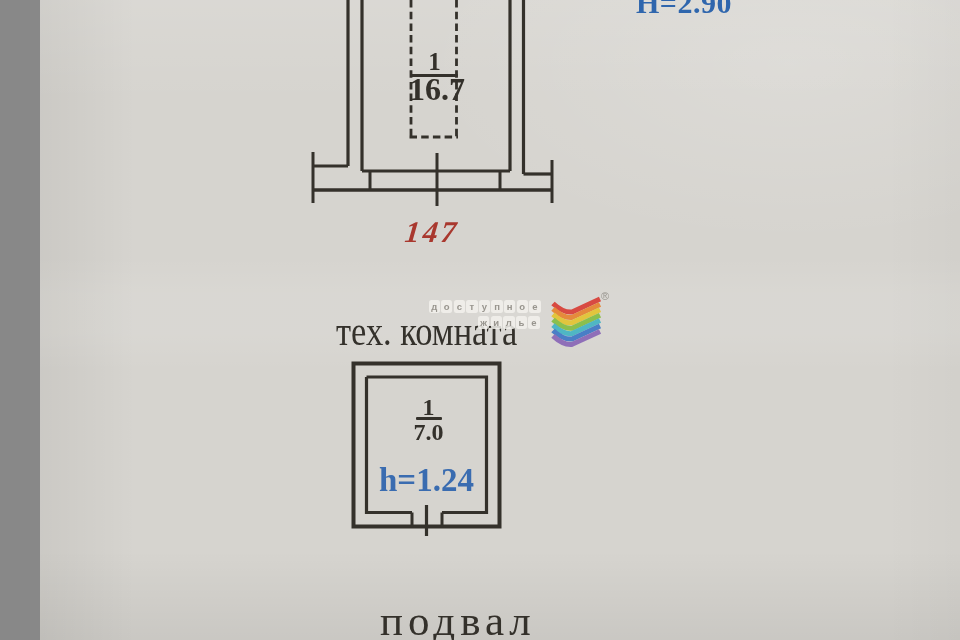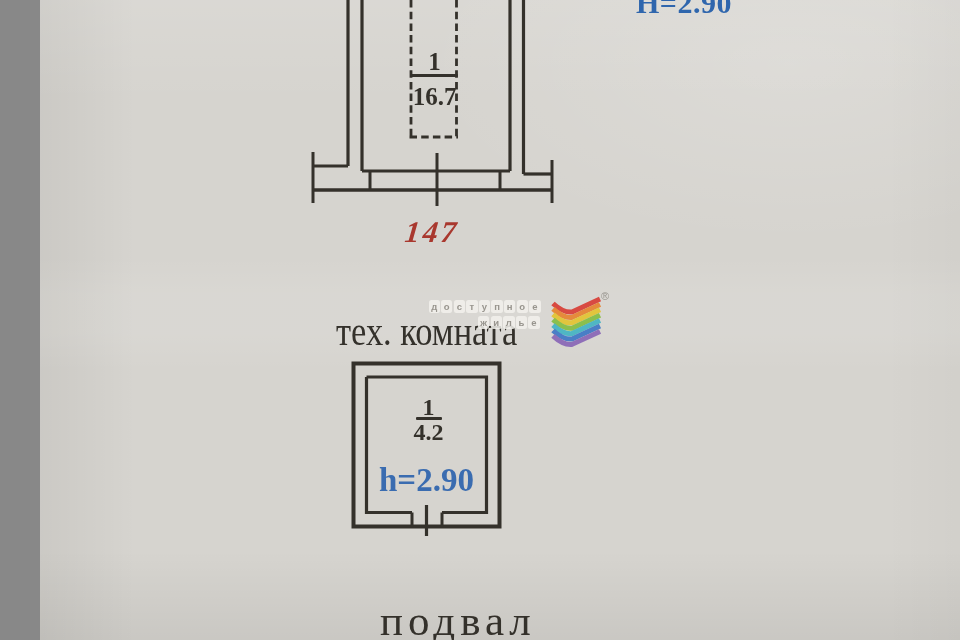--- a/index.html
+++ b/index.html
@@ -58,32 +58,32 @@
       <path class="ink-line" stroke-width="3.2" d="M326.5 377 L446.5 377 L446.5 512.5 L402 512.5 M372 512.5 L326.5 512.5 L326.5 377"></path>
       <path class="ink-line" stroke-width="3" d="M372 512.5 V527 M402 512.5 V527"></path>
       <path class="ink-line" stroke-width="3.2" d="M386.5 505 V536"></path>
     </g>
   </svg>
 
   <div class="blue-note" style="left:596px;top:-12px;font-size:30px;line-height:30px;letter-spacing:0.5px;">Н=2.90</div>
 
   <div class="txt frac" style="left:371px;top:49px;width:47px;font-size:25px;line-height:25px;">1</div>
   <div class="frac-bar" style="left:371px;top:73.5px;width:47px;"></div>
-  <div class="txt frac" style="left:369px;top:84px;width:51px;font-size:25px;line-height:25px;">16.7</div>
+  <div class="txt frac" style="left:369px;top:77px;width:51px;font-size:32px;line-height:25px;">16.7</div>
 
   <div class="txt" style="left:365px;top:216px;font-size:30px;line-height:32px;font-weight:bold;font-style:italic;
        letter-spacing:3px;color:var(--red,#a9382e);transform:skewX(-6deg);">147</div>
 
   <div class="txt" style="left:296px;top:308px;font-size:41px;line-height:46px;transform:scaleX(0.84);transform-origin:left top;">тех. комната</div>
 
   <div class="txt frac" style="left:374px;top:395px;width:29px;font-size:24px;line-height:24px;">1</div>
   <div class="frac-bar" style="left:375.5px;top:417px;width:26px;"></div>
-  <div class="txt frac" style="left:371px;top:420px;width:35px;font-size:24px;line-height:24px;">4.2</div>
+  <div class="txt frac" style="left:371px;top:420px;width:35px;font-size:24px;line-height:24px;">7.0</div>
 
-  <div class="blue-note" style="left:339px;top:462px;font-size:33px;line-height:36px;color:var(--blue-lower,#3a6cb0);">h=2.90</div>
+  <div class="blue-note" style="left:339px;top:462px;font-size:33px;line-height:36px;color:var(--blue-lower,#3a6cb0);">h=1.24</div>
 
   <div class="txt" style="left:340px;top:598px;font-size:43px;line-height:46px;letter-spacing:5px;">подвал</div>
 
   <div class="wm-row" style="left:388.5px;top:300px;" id="wm-line1">
       <span class="wm-tile">д</span>
       <span class="wm-tile">о</span>
       <span class="wm-tile">с</span>
       <span class="wm-tile">т</span>
       <span class="wm-tile">у</span>
       <span class="wm-tile">п</span>

